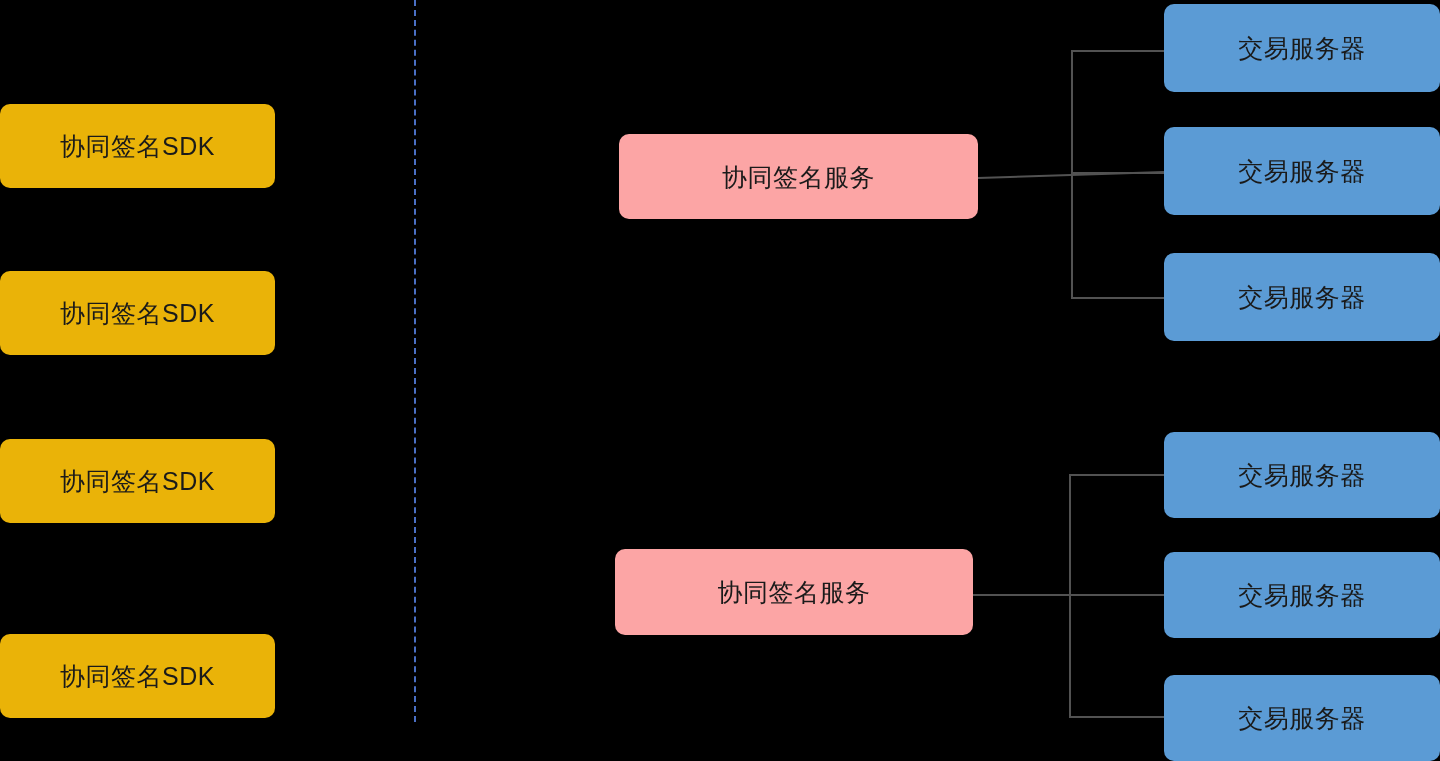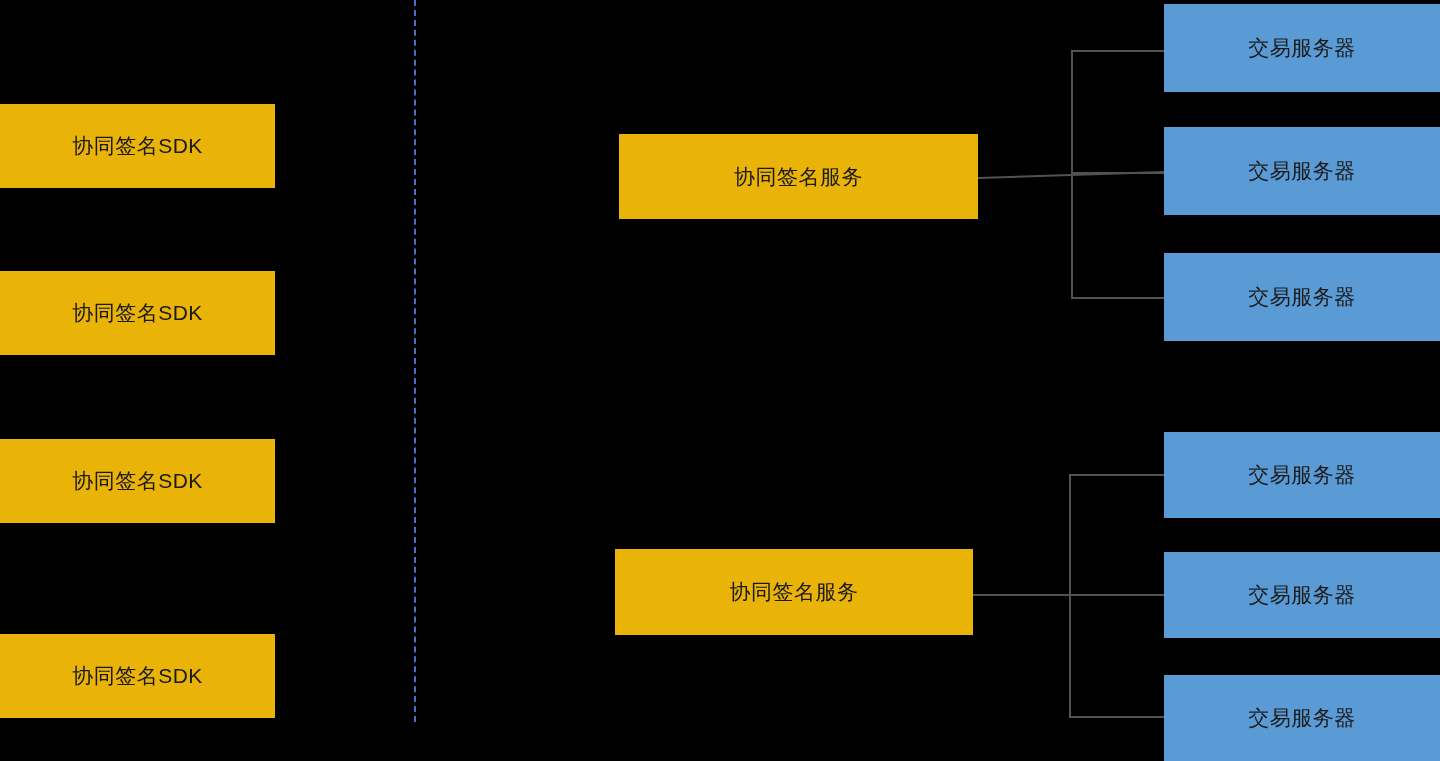--- a/index.html
+++ b/index.html
@@ -16,27 +16,28 @@
     font-family: "Liberation Sans", "DejaVu Sans", sans-serif;
   }
   .node {
     position: absolute;
     display: flex;
     align-items: center;
     justify-content: center;
     box-sizing: border-box;
     text-align: center;
     color: #1a1a1a;
-    font-size: 21px;
+    font-size: 25px;
     line-height: 1.2;
     letter-spacing: 0.5px;
     white-space: nowrap;
+    border-radius: 10px;
   }
   .node-sdk     { background: #eab308; }
-  .node-service { background: #eab308; }
+  .node-service { background: #fca5a5; }
   .node-server  { background: #5b9bd5; }
 
   .divider {
     position: absolute;
     border-left: 2px dashed #4a6fc4;
     width: 0;
   }
   .conn {
     position: absolute;
     background: #525252;

